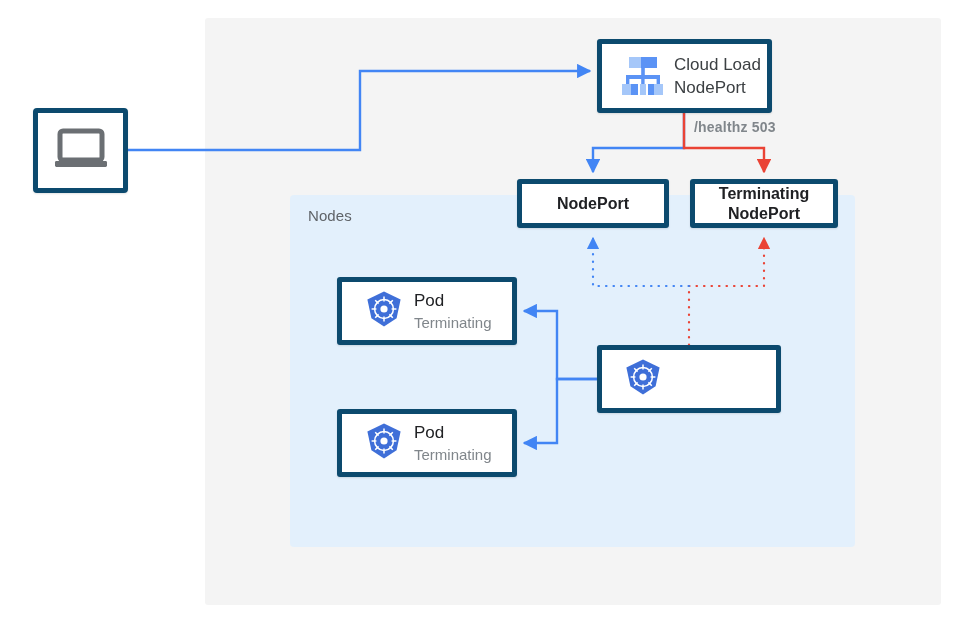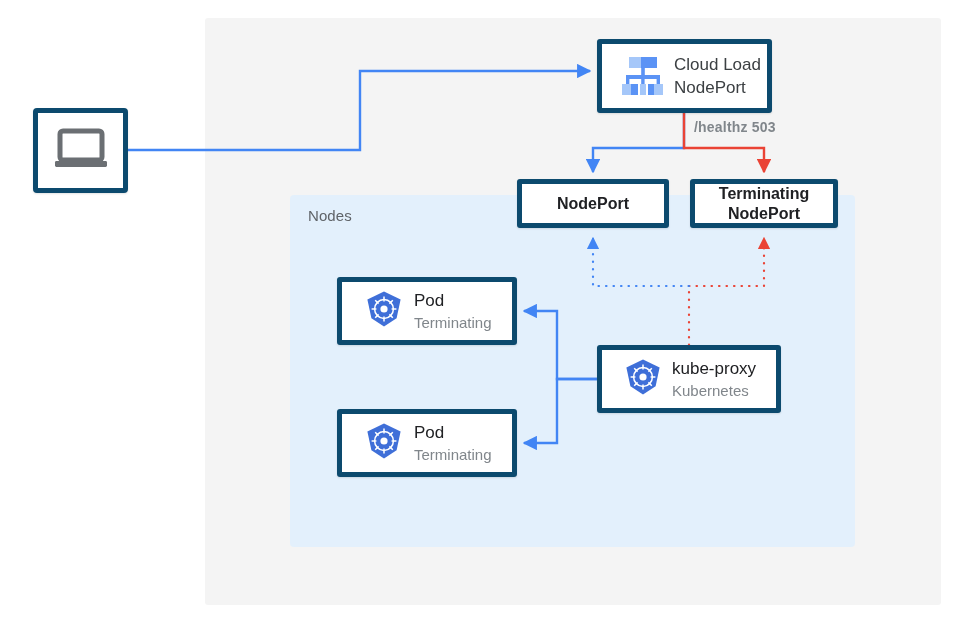--- a/index.html
+++ b/index.html
@@ -300,20 +300,16 @@
             <line x1="22" y1="27.6" x2="22" y2="32.4"></line>
             <line x1="9.6" y1="20" x2="14.4" y2="20"></line>
             <line x1="29.6" y1="20" x2="34.4" y2="20"></line>
             <line x1="13.2" y1="11.2" x2="16.6" y2="14.6"></line>
             <line x1="27.4" y1="25.4" x2="30.8" y2="28.8"></line>
             <line x1="30.8" y1="11.2" x2="27.4" y2="14.6"></line>
             <line x1="16.6" y1="25.4" x2="13.2" y2="28.8"></line>
           </g>
         </svg>
       </span>
-      <span class="card-text">
-        <span class="title-dark">kube-proxy</span>
-        <span class="sub">Kubernetes</span>
-      </span>
     </div>
   </div>
 
 </div>
 
 </body></html>

